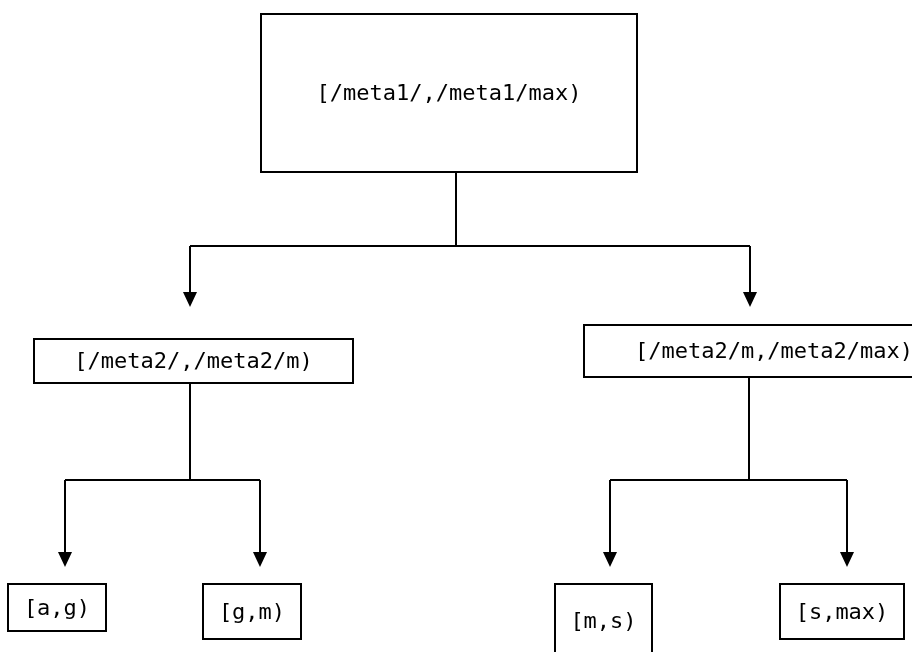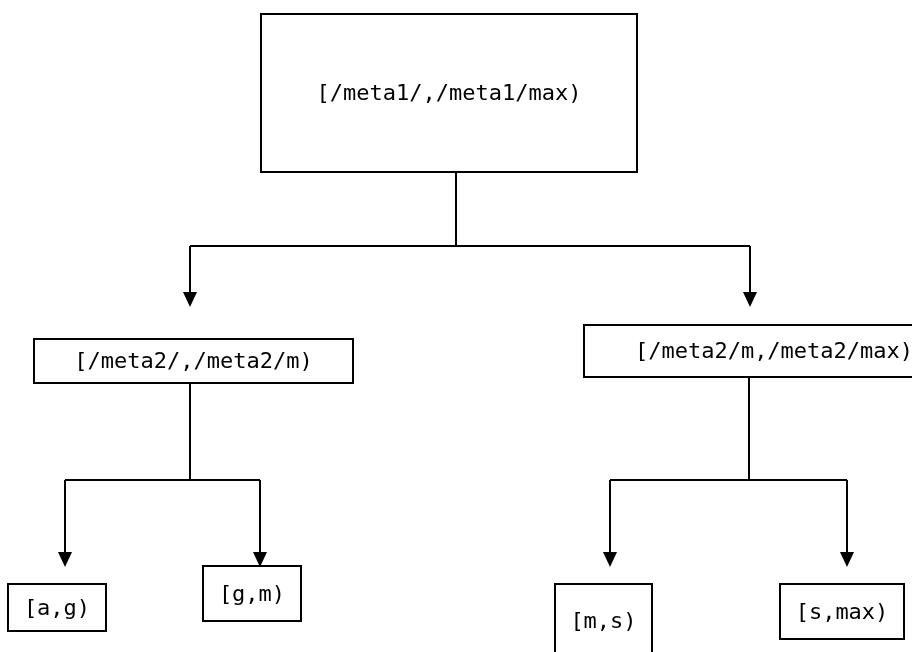--- a/index.html
+++ b/index.html
@@ -32,21 +32,21 @@
     align-items: center;
     justify-content: center;
     font-size: 22px;
     line-height: 1;
     white-space: pre;
   }
   .n-root  { left: 260px; top: 13px;  width: 378px; height: 160px; }
   .n-l2l   { left: 33px;  top: 324px; width: 321px; height: 46px; margin-top: 14px; }
   .n-l2r   { left: 583px; top: 324px; width: 382px; height: 54px; }
   .n-ag    { left: 7px;   top: 583px; width: 100px; height: 49px; }
-  .n-gm    { left: 202px; top: 565px; width: 100px; height: 57px; }
+  .n-gm    { left: 202px; top: 583px; width: 100px; height: 57px; }
   .n-ms    { left: 554px; top: 583px; width: 99px;  height: 75px; }
   .n-smax  { left: 779px; top: 583px; width: 126px; height: 57px; }
 </style>
 </head>
 <body>
 
 <div class="stage">
 
   <svg class="edges-layer" width="912" height="652" viewBox="0 0 912 652" aria-hidden="true">
     <g stroke="#000000" stroke-width="2" fill="none">

